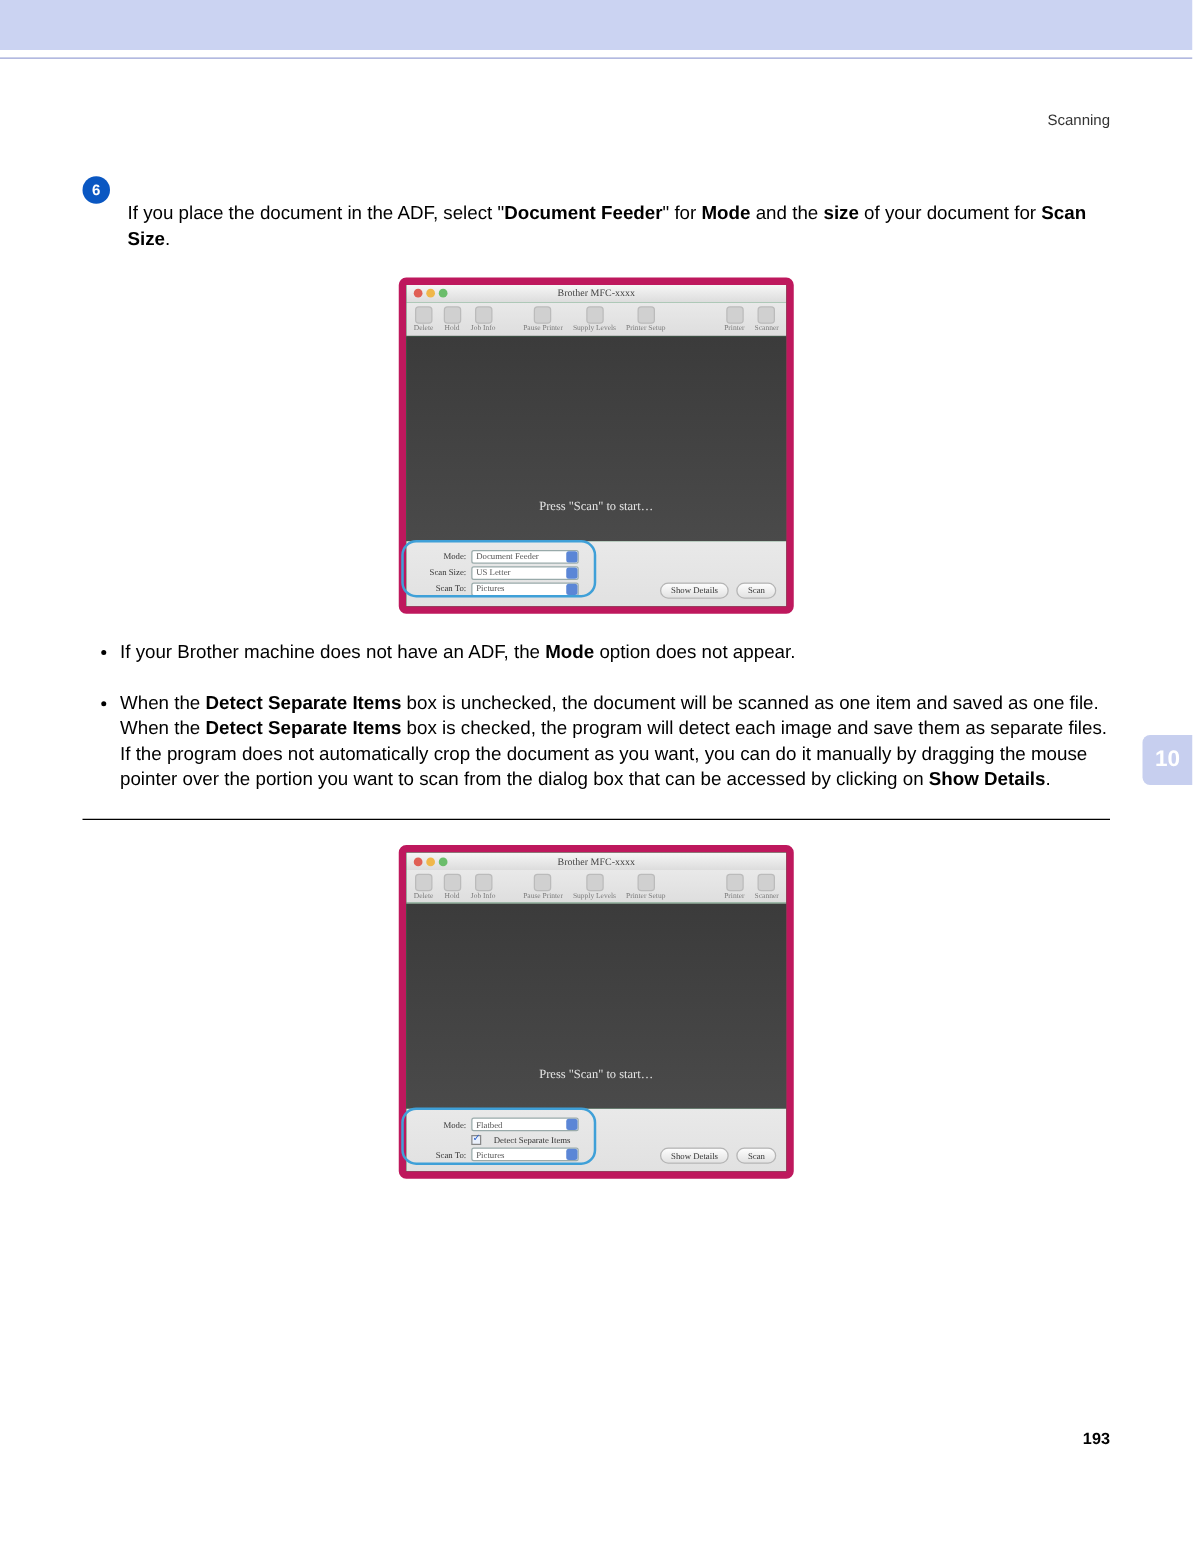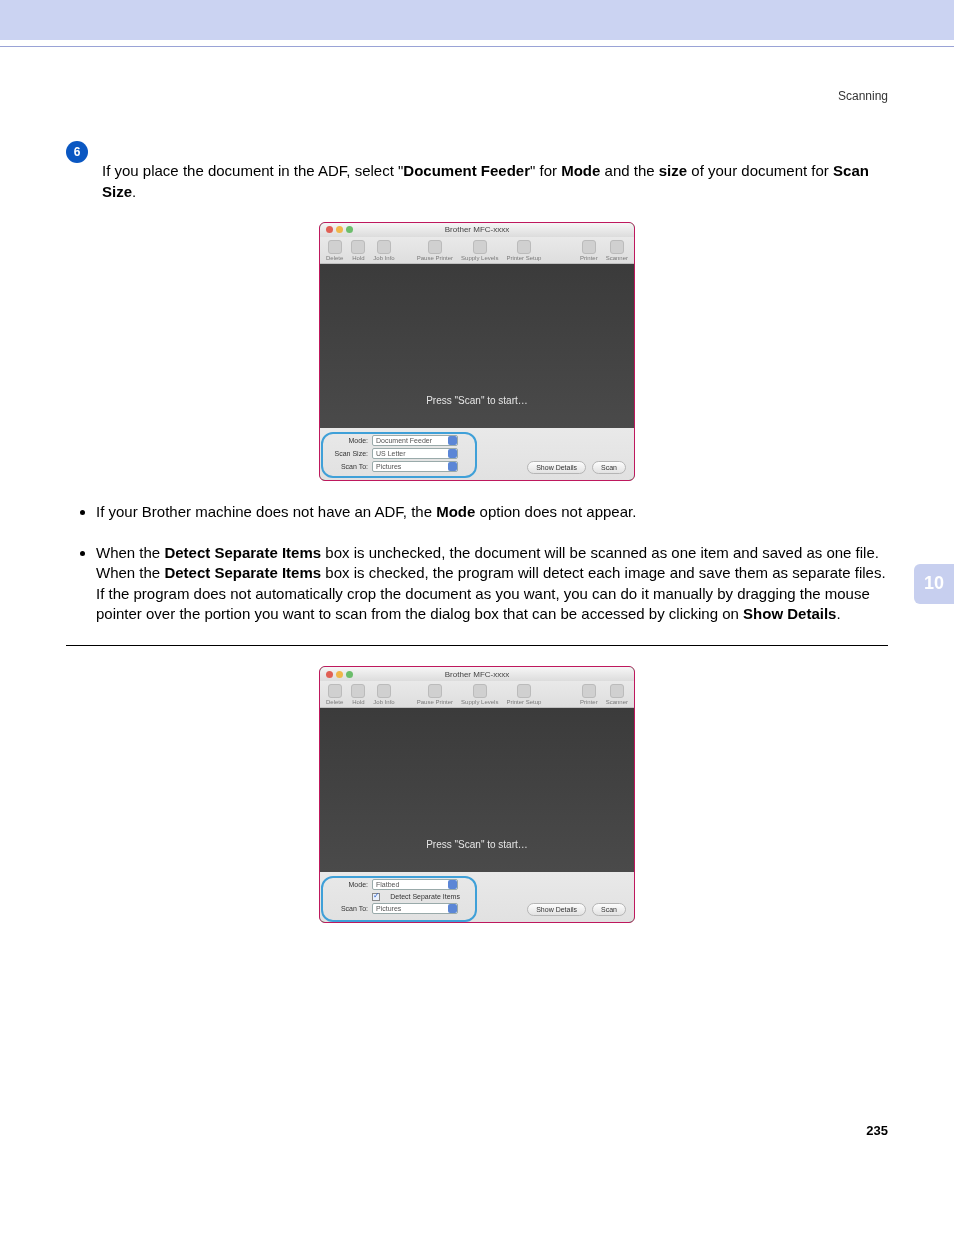--- a/index.html
+++ b/index.html
@@ -5,21 +5,21 @@
   * { box-sizing: border-box; margin: 0; padding: 0; }
   body { font-family: Arial, Helvetica, sans-serif; font-size: 15px; color: #000; background: #fff; width: 954px; }
   .top-bar { height: 40px; background: #cbd3f2; }
   .rule { height: 1px; background: #9aa3d6; margin-top: 6px; }
   .page { padding: 28px 66px 0 66px; position: relative; }
   .header-label { text-align: right; font-size: 12px; color: #333; margin: 14px 0 38px 0; }
   .step-row { display: flex; gap: 14px; }
   .step-badge { width: 22px; height: 22px; border-radius: 50%; background: #0a57c2; color: #fff; display: flex; align-items: center; justify-content: center; font-size: 12px; font-weight: bold; flex: 0 0 auto; }
   .step-text { flex: 1; line-height: 1.35; }
   .figure { margin: 20px auto; width: 316px; }
-  .mac-window { border: 1px solid #be185d; border-radius: 6px; overflow: hidden; background: #15803d; font-size: 8px; color: #555; }
+  .mac-window { border: 6px solid #be185d; border-radius: 6px; overflow: hidden; background: #15803d; font-size: 8px; color: #555; font-family: Liberation Serif, serif; }
   .mac-titlebar { display: flex; align-items: center; height: 14px; background: linear-gradient(#f6f6f6,#dcdcdc); padding: 0 6px; position: relative; }
   .tl-dots { display: flex; gap: 3px; }
   .tl-dots span { width: 7px; height: 7px; border-radius: 50%; display:block; }
   .dot-r { background: #e06055; } .dot-y { background: #f0b74a; } .dot-g { background: #6bbd6b; }
   .tl-title { position: absolute; left: 0; right: 0; text-align: center; font-size: 8px; color: #444; }
   .mac-toolbar { display: flex; align-items: flex-start; background: linear-gradient(#e9e9e9,#dedede); border-bottom: 1px solid #bfbfbf; padding: 3px 6px 2px 6px; gap: 8px; }
   .tb-item { display: flex; flex-direction: column; align-items: center; gap: 1px; font-size: 6px; color: #7a7a7a; }
   .tb-icon { width: 14px; height: 14px; border-radius: 3px; background: #d0d0d0; border: 1px solid #bbb; }
   .tb-spacer { flex: 1; }
   .preview-area { height: 164px; background: linear-gradient(#3b3b3b,#4a4a4a); display: flex; align-items: flex-end; justify-content: center; padding-bottom: 22px; }
@@ -136,21 +136,21 @@
           <div class="pill-btn">Show Details</div>
           <div class="pill-btn">Scan</div>
         </div>
       </div>
     </div>
     <div class="callout" style="left:2px; top:210px; width:156px; height:46px;"></div>
   </div>
 
 
   <div class="note-block" style="position:relative;">
-    <div class="chapter-tab" style="top:62px;">10</div>
+    <div class="chapter-tab" style="top:76px;">10</div>
     <ul class="bullet-list">
       <li><span>If your Brother machine does not have an ADF, the </span><b>Mode</b><span> option does not appear.</span></li>
       <li><span>When the </span><b>Detect Separate Items</b><span> box is unchecked, the document will be scanned as one item and saved as one file. When the </span><b>Detect Separate Items</b><span> box is checked, the program will detect each image and save them as separate files. If the program does not automatically crop the document as you want, you can do it manually by dragging the mouse pointer over the portion you want to scan from the dialog box that can be accessed by clicking on </span><b>Show Details</b><span>.</span></li>
     </ul>
     <div class="note-end"></div>
   </div>
 
   <div class="figure fig-wrap">
     <div class="mac-window">
       <div class="mac-titlebar">
@@ -216,14 +216,14 @@
           </div>
         <div class="btn-group">
           <div class="pill-btn">Show Details</div>
           <div class="pill-btn">Scan</div>
         </div>
       </div>
     </div>
     <div class="callout" style="left:2px; top:210px; width:156px; height:46px;"></div>
   </div>
 
-  <div class="page-number">235</div>
+  <div class="page-number">193</div>
 </div>
 
 </body></html>

